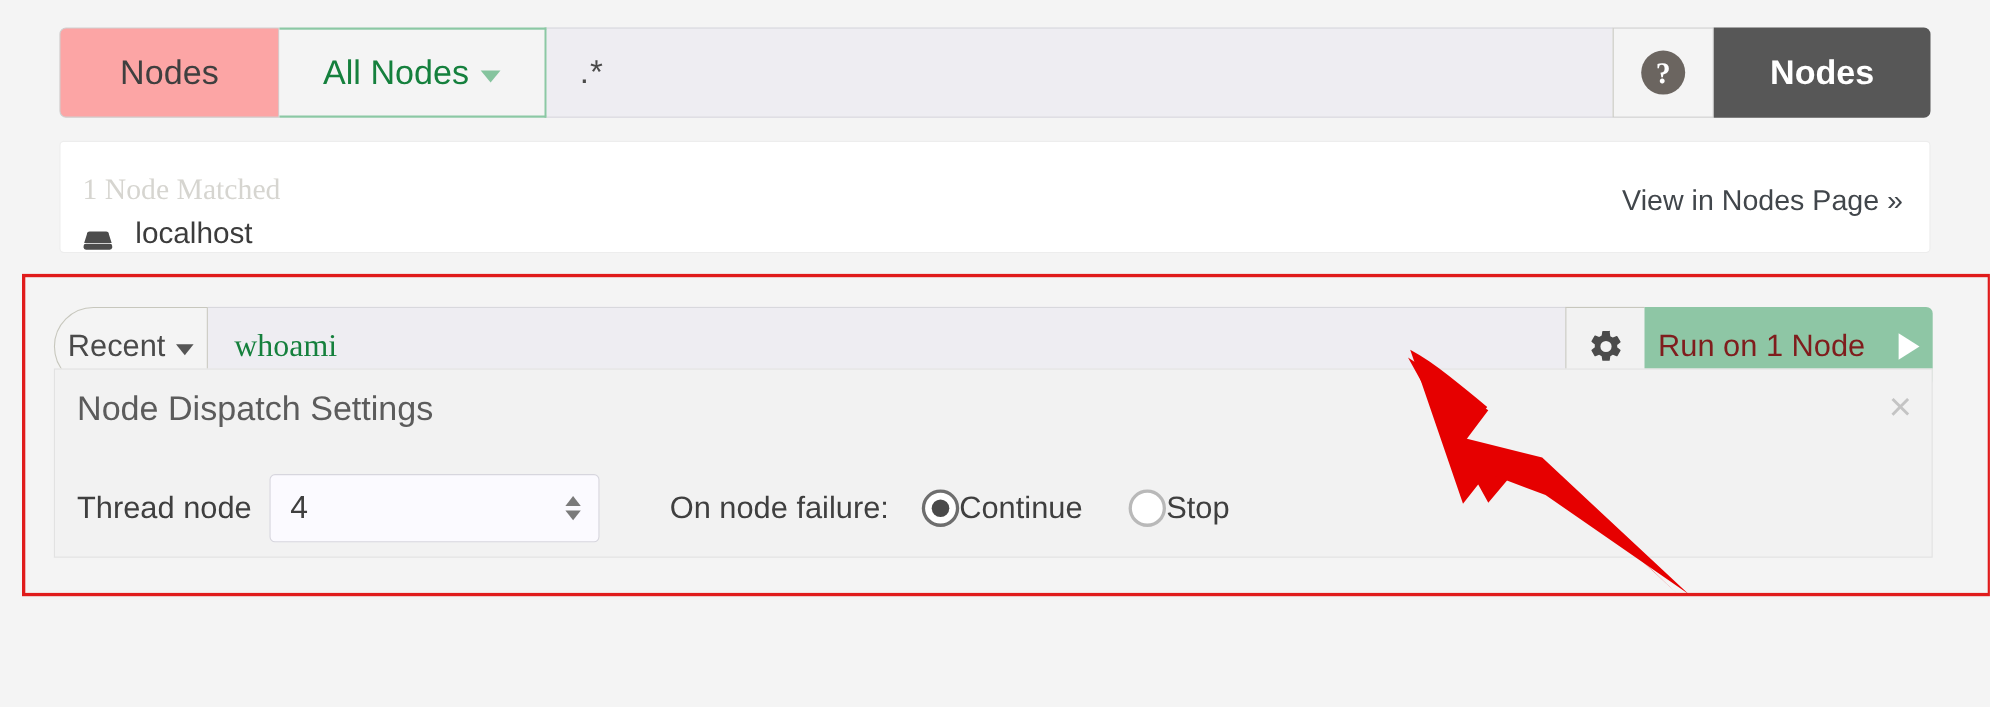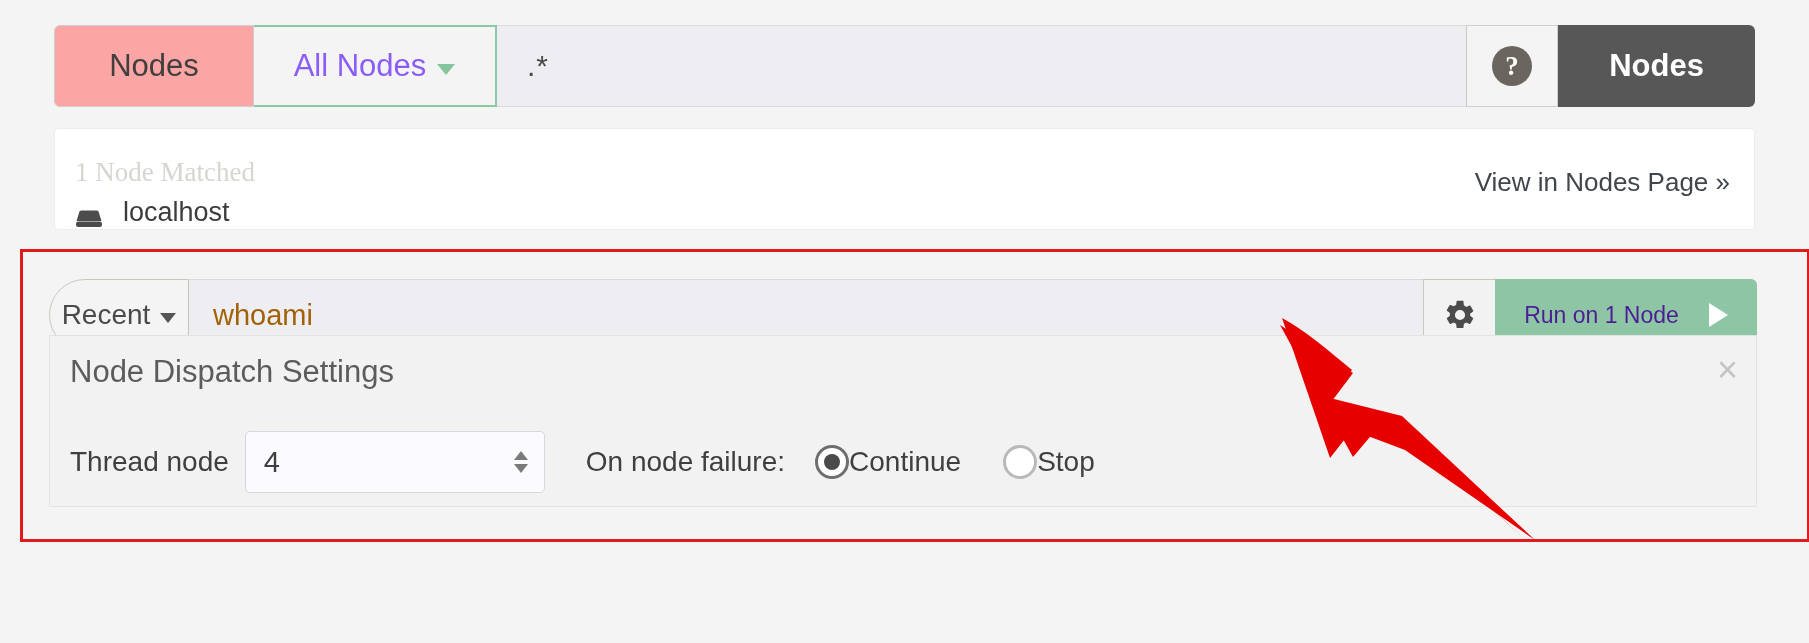--- a/index.html
+++ b/index.html
@@ -26,21 +26,21 @@
     border-radius: 6px 0 0 6px;
     display: flex; align-items: center; justify-content: center;
     font-size: 31px; color: #3f3f3f;
   }
   .allnodes {
     width: 243px;
     background: #f4f4f4;
     border: 2px solid #8bc8a4;
     border-left: none;
     display: flex; align-items: center; justify-content: center;
-    font-size: 31px; color: #8b5cf6;
+    font-size: 31px; color: #15803d;
     gap: 11px;
   }
   .caret-down {
     width: 0; height: 0;
     border-left: 9px solid transparent;
     border-right: 9px solid transparent;
     border-top: 11px solid #85c49e;
     display: inline-block;
     margin-top: 6px;
   }
@@ -138,38 +138,38 @@
     display: inline-block;
     margin-top: 5px;
   }
   .cmd-input {
     flex: 1;
     background: #eeedf2;
     border: 1px solid #d8d8dd;
     border-left: none; border-right: none;
     display: flex; align-items: center;
     padding-left: 24px;
-    font-size: 29px; color: #a16207;
+    font-size: 29px; color: #15803d; font-family: Liberation Serif, serif;
   }
   .gear-cell {
     width: 72px;
     background: #f2f2f2;
     border: 1px solid #c7c7bd;
     border-left: 1px solid #c9c9c1;
     border-right: none;
     display: flex; align-items: center; justify-content: center;
     cursor: pointer;
   }
   .run-btn {
     width: 262px;
     background: #8ec6a5;
     border-radius: 0 6px 6px 0;
     display: flex; align-items: center; justify-content: center;
     gap: 30px;
-    color: #4c1d95; font-size: 23px;
+    color: #7f1d1d; font-size: 28px;
     cursor: pointer;
   }
   .play-tri {
     width: 0; height: 0;
     border-top: 12px solid transparent;
     border-bottom: 12px solid transparent;
     border-left: 19px solid #ffffff;
     display: inline-block;
   }
 
@@ -211,21 +211,21 @@
     cursor: pointer;
   }
   .spin-up, .spin-down {
     width: 0; height: 0;
     border-left: 7px solid transparent;
     border-right: 7px solid transparent;
   }
   .spin-up { border-bottom: 9px solid #7a7a7a; }
   .spin-down { border-top: 9px solid #7a7a7a; }
 
-  .failure-label { font-size: 28px; color: #3f3f3f; margin-left: 41px; margin-right: 30px; }
+  .failure-label { font-size: 28px; color: #3f3f3f; margin-left: 64px; margin-right: 30px; }
   .radio-opt { display: flex; align-items: center; margin-right: 42px; cursor: pointer; }
   .radio-outer {
     width: 34px; height: 34px; border-radius: 50%;
     border: 3px solid #6e6e6e;
     display: flex; align-items: center; justify-content: center;
     background: #ffffff;
   }
   .radio-outer.off { border-color: #b9b9b9; }
   .radio-dot {
     width: 16px; height: 16px; border-radius: 50%;

